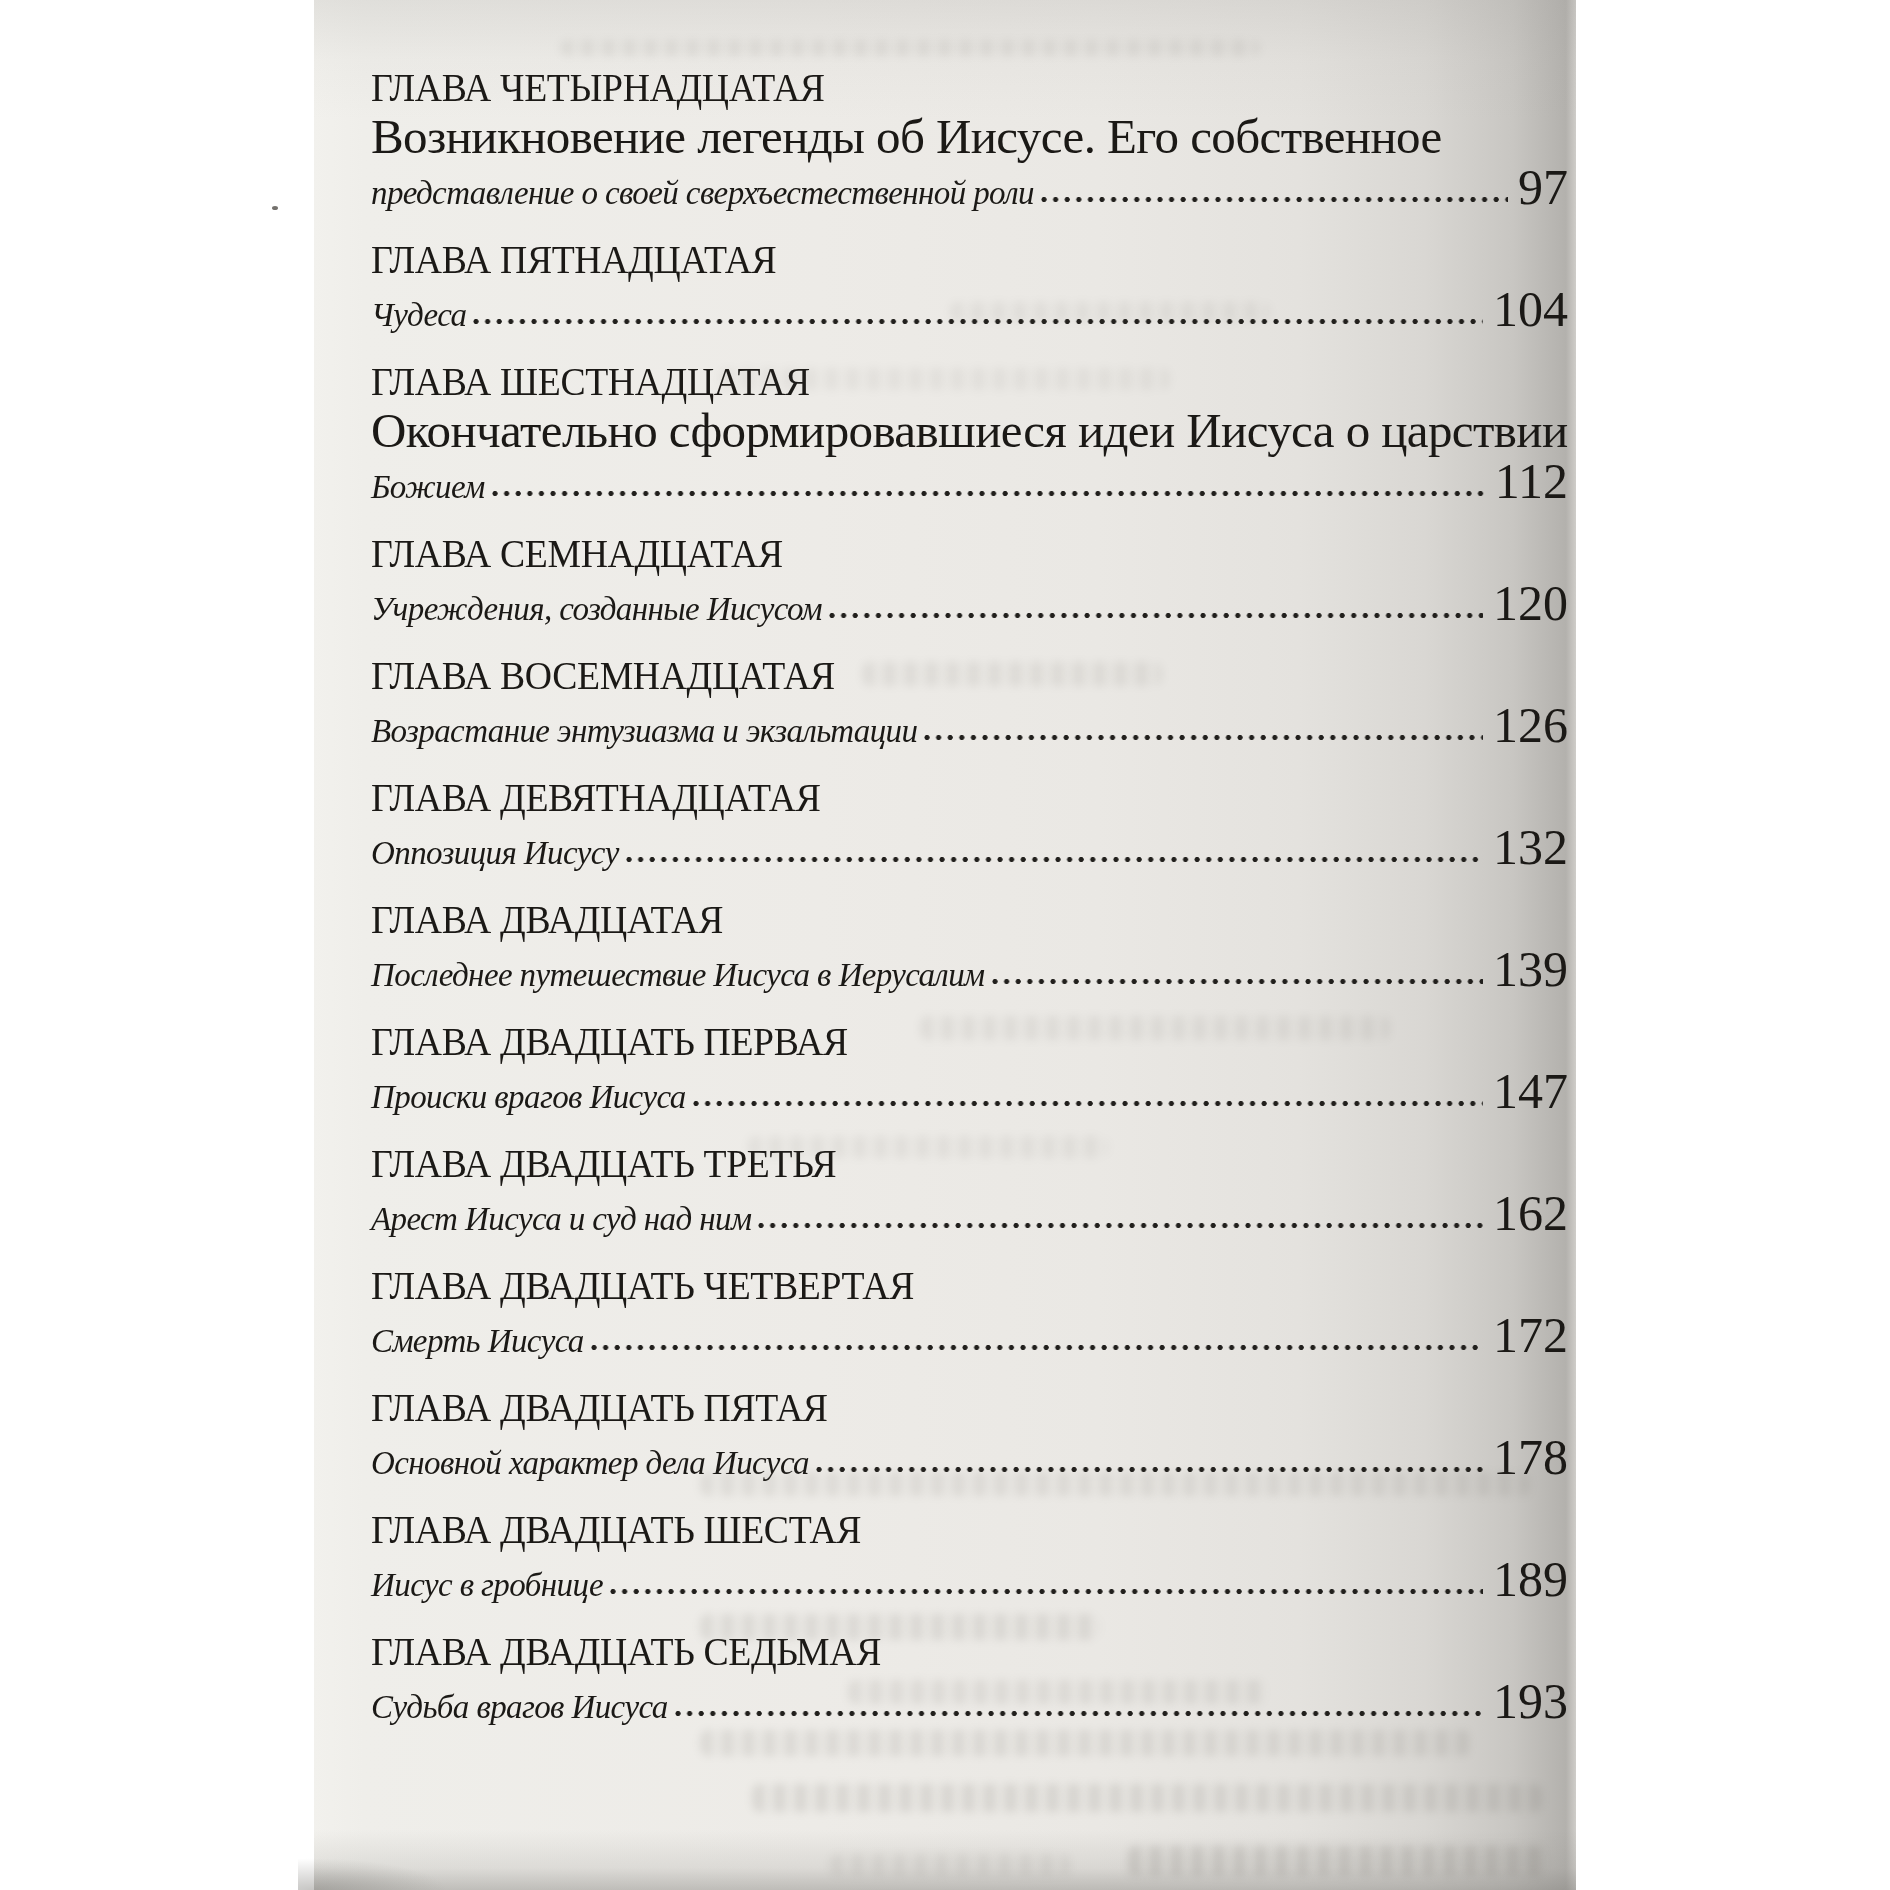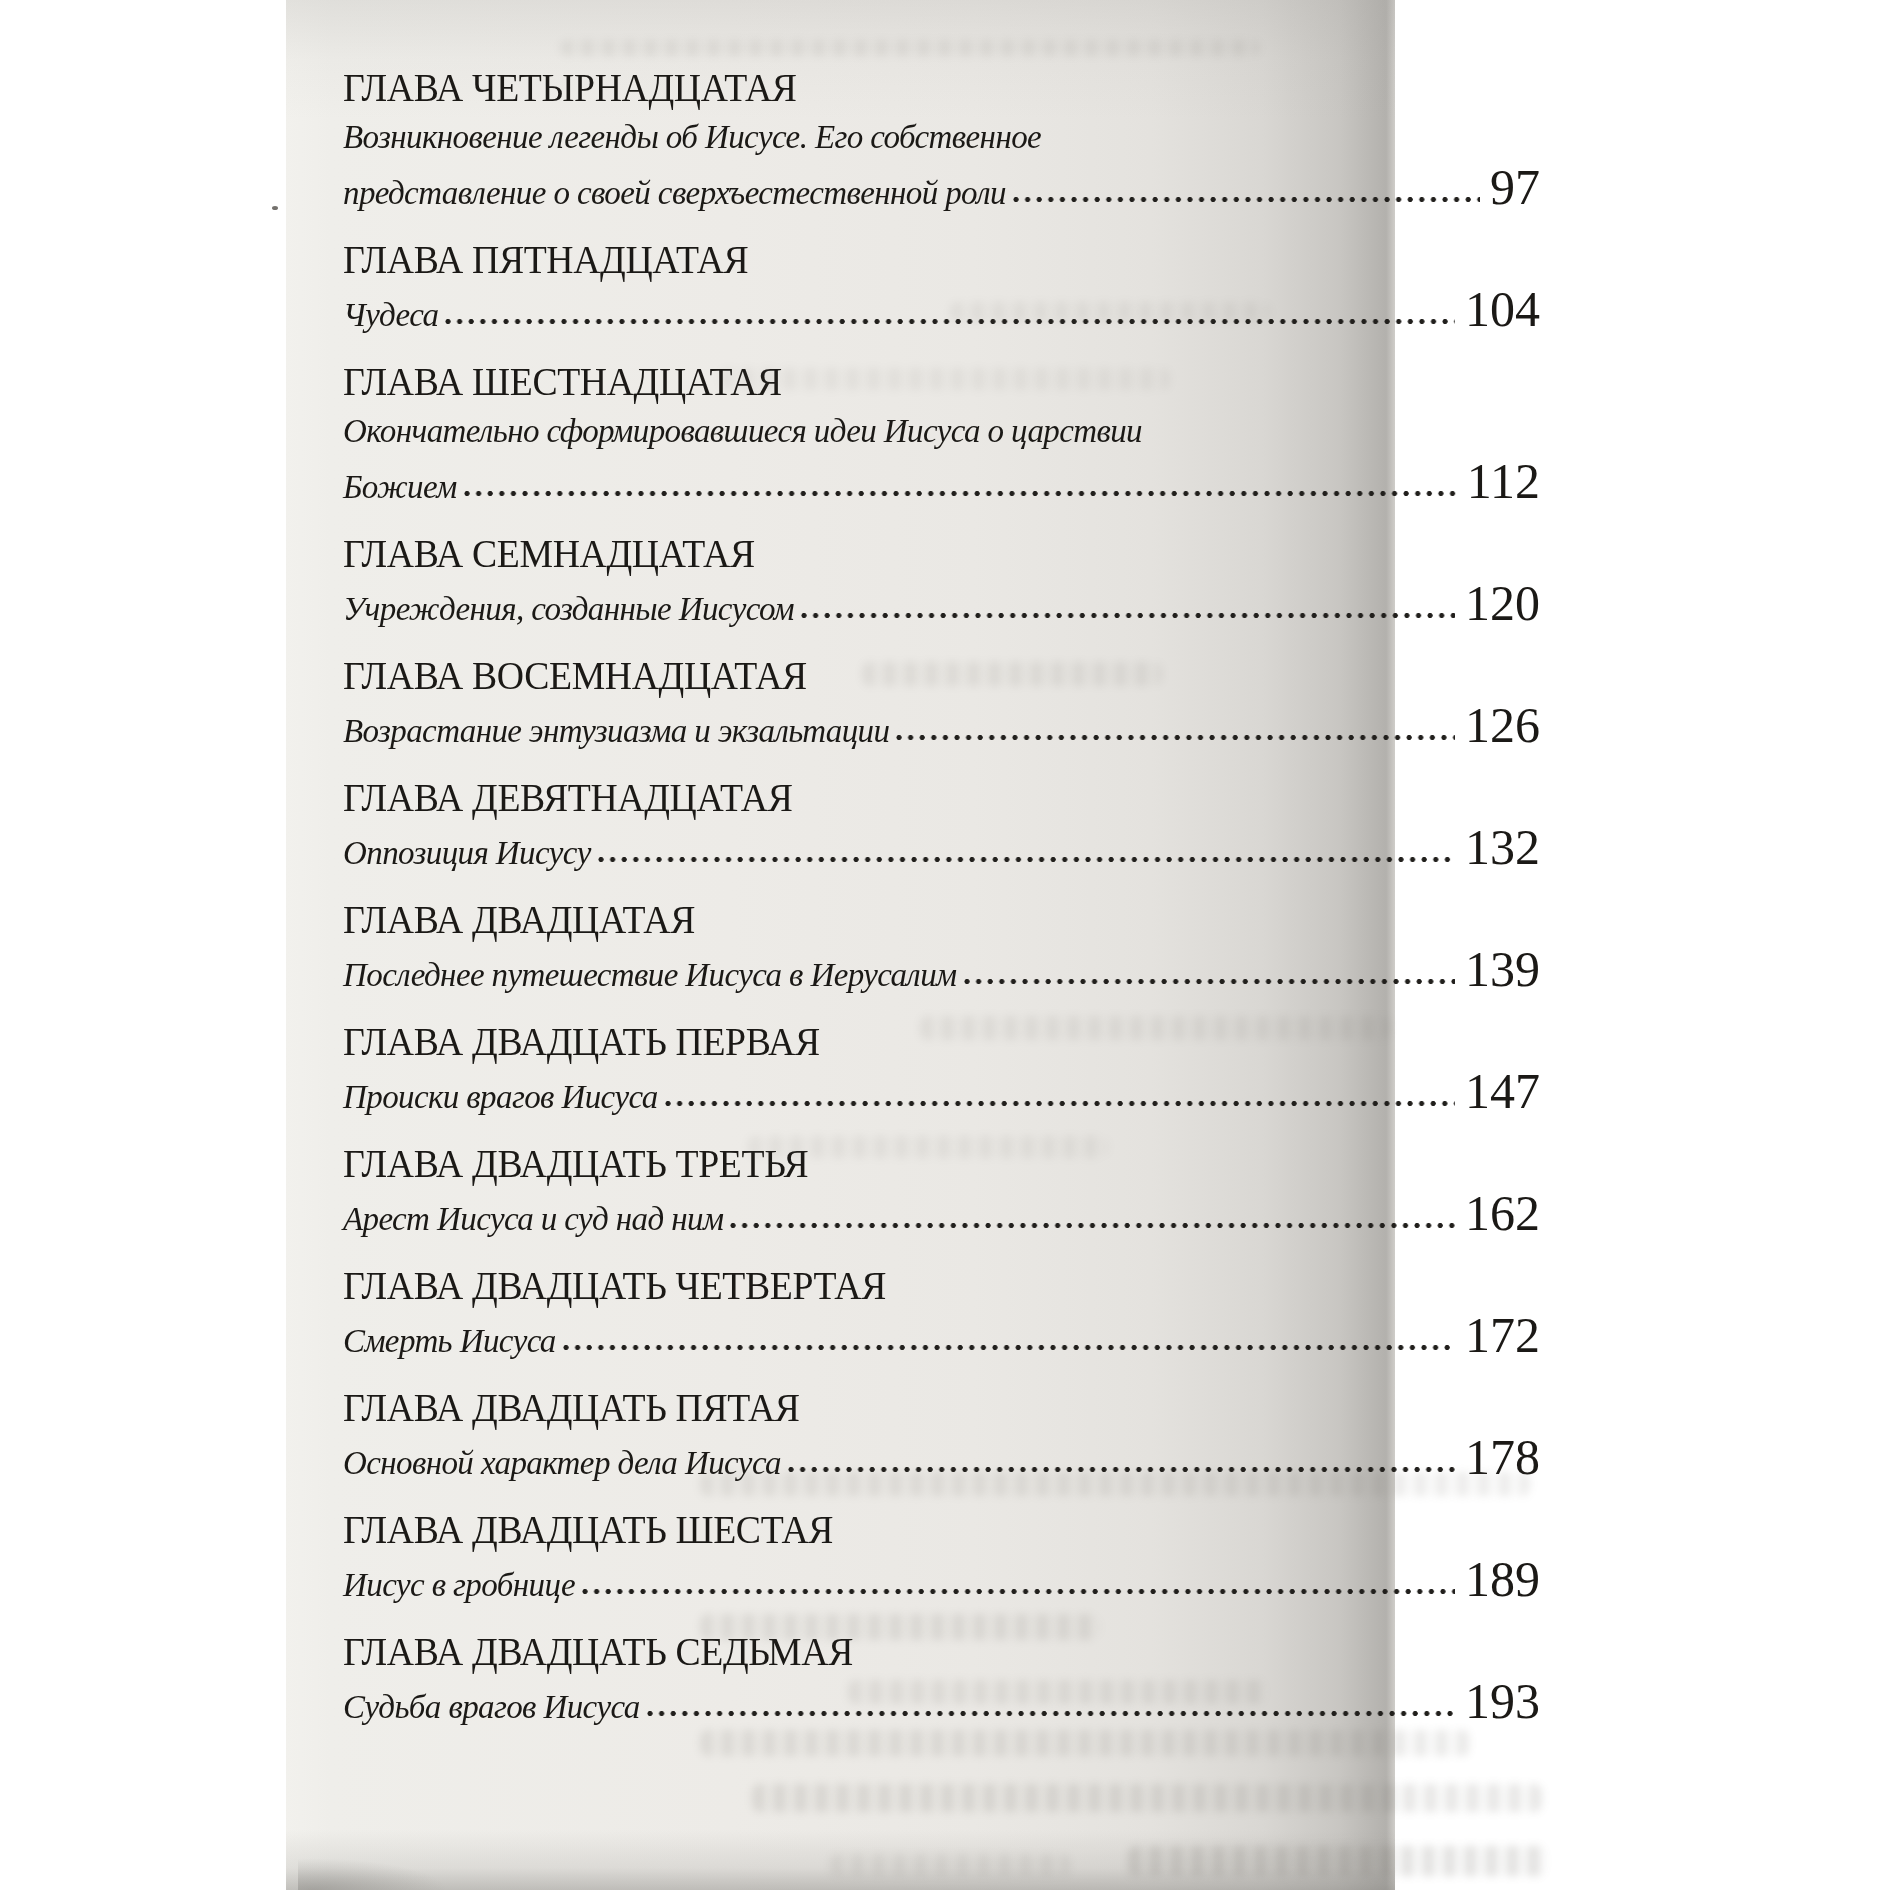--- a/index.html
+++ b/index.html
@@ -3,21 +3,21 @@
 <meta charset="utf-8">
 <style>
   html,body{margin:0;padding:0;}
   body{
     width:1890px;height:1890px;position:relative;overflow:hidden;
     background:#ffffff;
     font-family:"Liberation Serif", serif;
   }
   
   .scan-page{
-    position:absolute;left:286px;top:0;width:1109px;height:1890px;
+    position:absolute;left:314px;top:0;width:1262px;height:1890px;
     background:linear-gradient(to right,
       #f2f1ed 0%, #efeeea 4%, #edebe7 40%, #eae8e4 62%,
       #e4e2de 78%, #d9d7d3 88%, #c8c6c2 95%, #b3b1ad 99.2%, #cfcdc9 100%);
   }
   .scan-page::before{ 
     content:"";position:absolute;left:0;top:0;right:0;bottom:0;pointer-events:none;
     background:linear-gradient(to bottom,
       rgba(162,160,156,0.20) 0px, rgba(162,160,156,0.05) 60px,
       rgba(0,0,0,0) 120px, rgba(0,0,0,0) 1830px,
       rgba(140,138,134,0.18) 1868px, rgba(120,118,114,0.40) 1890px);
@@ -30,21 +30,21 @@
   .toc-entry{margin:0 0 22px 0;}
   .chapter-heading{
     line-height:50px;height:50px;white-space:nowrap;
     font-size:41px;letter-spacing:-0.4px;
   }
   .chapter-heading .squeeze{
     display:inline-block;transform:scaleX(0.92);transform-origin:left bottom;
   }
   .desc-line{
     line-height:50px;height:50px;white-space:nowrap;
-    font-style:italic;font-size:33px;letter-spacing:-0.6px;
+    font-size:49px;letter-spacing:-0.6px;
   }
   .desc-row{
     display:flex;align-items:baseline;line-height:50px;height:50px;
   }
   .desc-text{
     font-style:italic;font-size:33px;letter-spacing:-0.6px;white-space:nowrap;
   }
   .dot-leader{
     flex:1;height:7px;align-self:flex-end;margin:0 10px 9px 7px;
     background-image:radial-gradient(circle at 3px 3.5px, #211f1c 2.25px, rgba(0,0,0,0) 2.85px);

